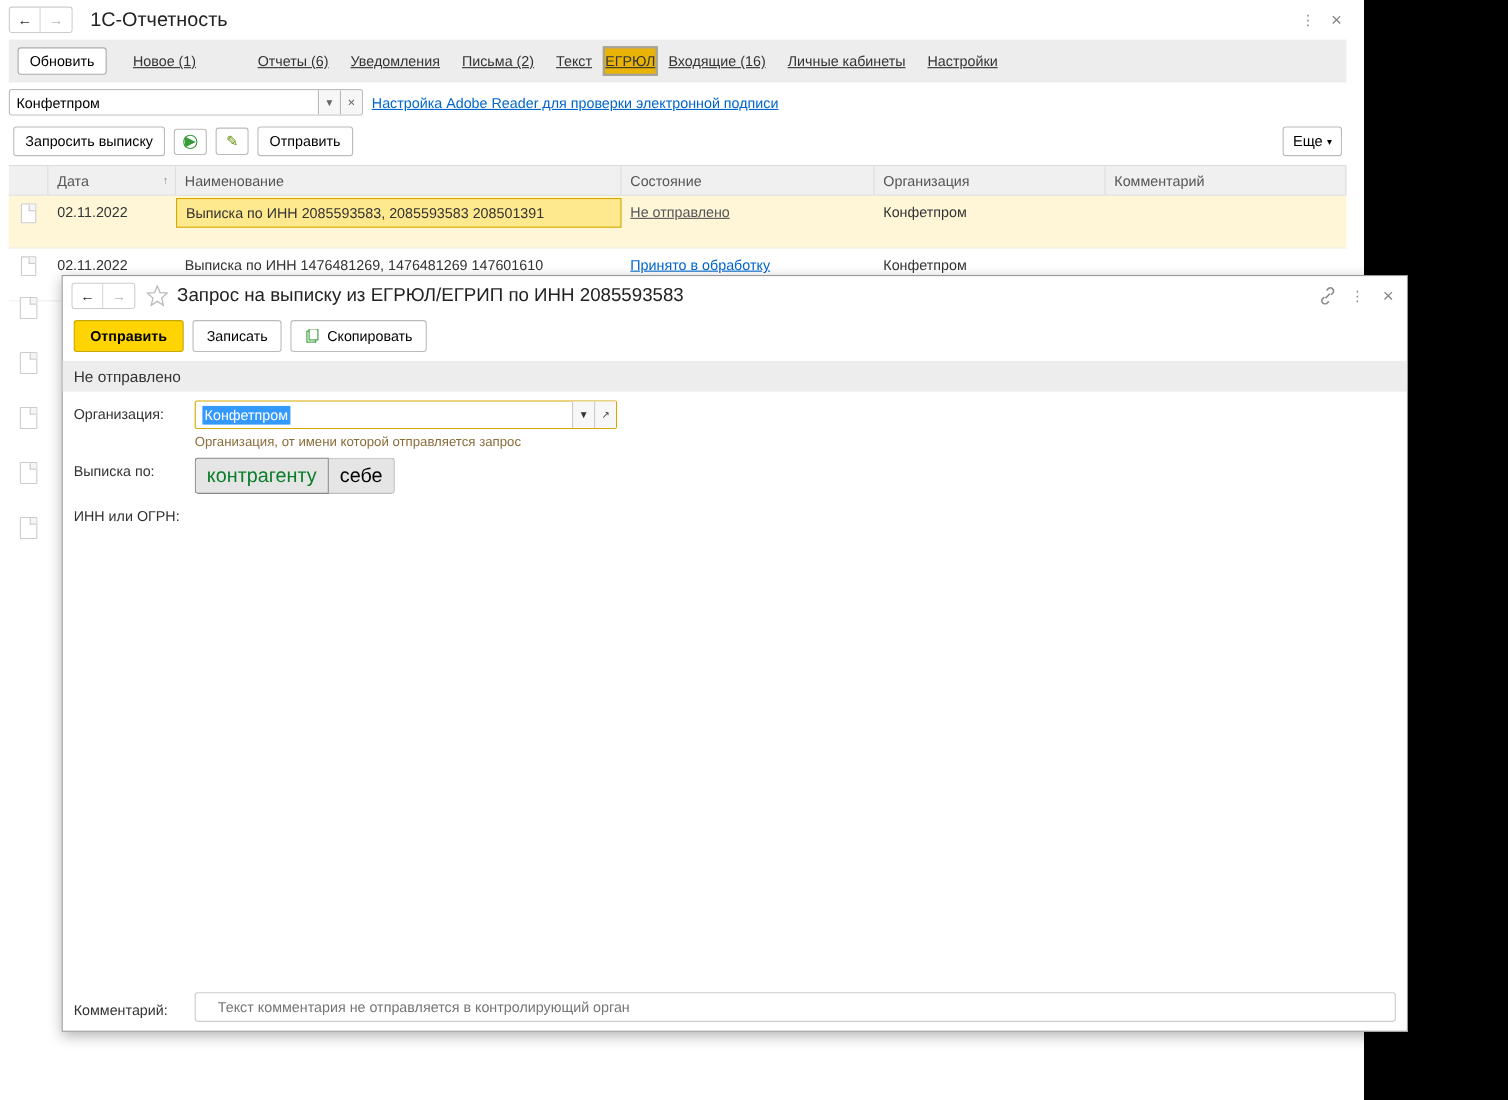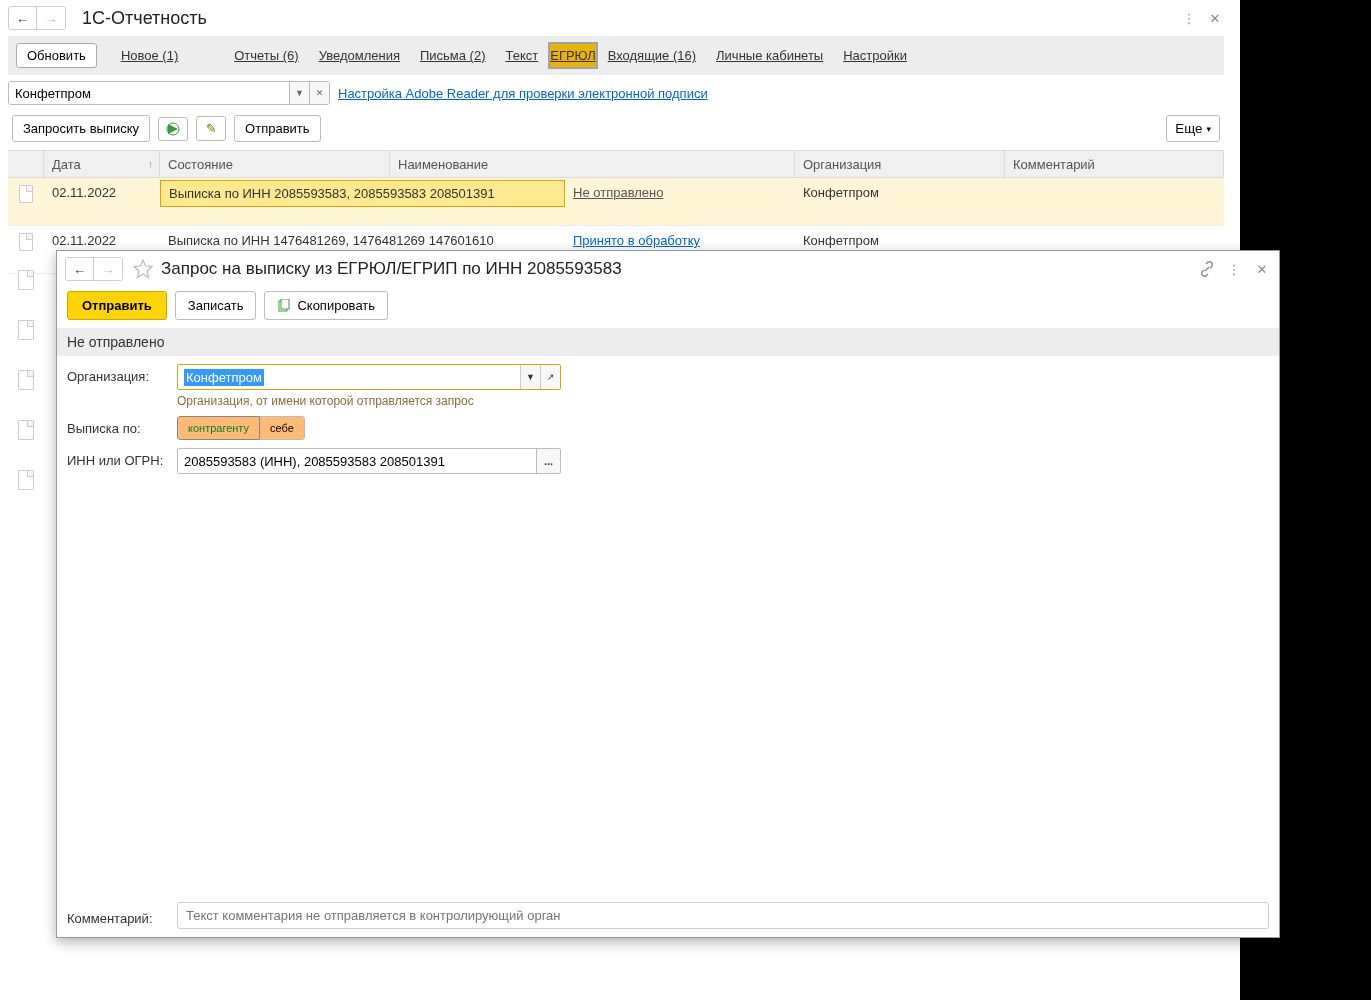--- a/index.html
+++ b/index.html
@@ -84,31 +84,31 @@
 .form-area { padding: 0 10px; }
 .form-row { display: flex; align-items: flex-start; margin-bottom: 8px; gap: 10px; }
 .form-label { width: 100px; padding-top: 5px; font-size: 13px; color: #333; }
 .form-control { flex: 0 0 auto; }
 .org-combo { display: flex; border: 1px solid #d4a800; border-radius: 2px; height: 26px; width: 384px; }
 .org-combo .sel-text { background: #3399ff; color: #fff; padding: 1px 2px; }
 .org-combo-btn { width: 20px; border-left: 1px solid #ccc; background: #f7f7f7; display: flex; align-items: center; justify-content: center; cursor: pointer; font-size: 9px; }
 .form-hint { font-size: 12px; color: #8a6d3b; margin-top: 4px; }
 
 .toggle-group { display: flex; border-radius: 3px; overflow: hidden; }
-.toggle-btn { border: 1px solid #bbb; padding: 5px 10px; background: #fdba74; cursor: pointer; font-size: 11px; }
+.toggle-btn { border: 1px solid #bbb; padding: 5px 10px; background: #e5e5e5; cursor: pointer; font-size: 18px; }
 .toggle-btn:first-child { border-radius: 3px 0 0 3px; }
 .toggle-btn:last-child { border-radius: 0 3px 3px 0; border-left: none; }
 .toggle-btn.active { color: #0a7d2a; border-color: #888; }
 
 .inn-combo { display: flex; border: 1px solid #bbb; border-radius: 2px; height: 26px; width: 384px; }
 .inn-combo input { border: none; padding: 0 6px; flex: 1; font-size: 13px; outline: none; }
 .inn-combo-btn { width: 24px; border-left: 1px solid #bbb; background: #f7f7f7; display: flex; align-items: center; justify-content: center; cursor: pointer; font-size: 11px; font-weight: bold; }
 
 .popup-footer { margin-top: auto; display: flex; align-items: center; padding: 8px 10px; gap: 10px; }
-.comment-input { flex: 1; border: 1px solid #ccc; border-radius: 3px; padding: 5px 8px; font-size: 13px; color: #999; }
+.comment-input { flex: 1; border: 1px solid #ccc; border-radius: 3px; padding: 5px 20px; font-size: 13px; color: #999; }
 
 .green-play { width: 14px; height: 14px; }
 .green-play svg { width: 100%; height: 100%; }
 .pencil { color: #5a8a00; }
 </style>
 </head>
 <body>
 
 <div class="black-border-right"></div>
 <div class="black-border-bottom"></div>
@@ -165,22 +165,22 @@
         <span style="font-size:9px">▾</span>
       </button>
   </div>
 
   <div class="table-header">
     <div class="col col-icon"></div>
     <div class="col col-date">
         <span>Дата</span>
         <span class="sort-arrow">↑</span>
       </div>
+    <div class="col col-name">Наименование</div>
     <div class="col col-state">Состояние</div>
-    <div class="col col-name">Наименование</div>
     <div class="col col-org">Организация</div>
     <div class="col col-comment">Комментарий</div>
   </div>
 
   <div class="table-body">
     <div class="table-row selected">
       <div class="cell cell-icon">
           <div class="doc-icon"></div>
         </div>
       <div class="cell cell-date">02.11.2022</div>
@@ -264,24 +264,20 @@
         <div class="toggle-group">
           <button class="toggle-btn active">контрагенту</button>
           <button class="toggle-btn">себе</button>
         </div>
       </div>
     </div>
 
     <div class="form-row">
       <div class="form-label">ИНН или ОГРН:</div>
       <div class="form-control">
-        <div class="inn-combo">
-          <input value="2085593583 (ИНН), 2085593583 208501391" style="">
-          <div class="inn-combo-btn">...</div>
-        </div>
       </div>
     </div>
   </div>
 
   <div class="popup-footer">
     <div class="form-label" style="width:100px">Комментарий:</div>
     <input class="comment-input" placeholder="Текст комментария не отправляется в контролирующий орган" style="">
   </div>
 </div>
 

